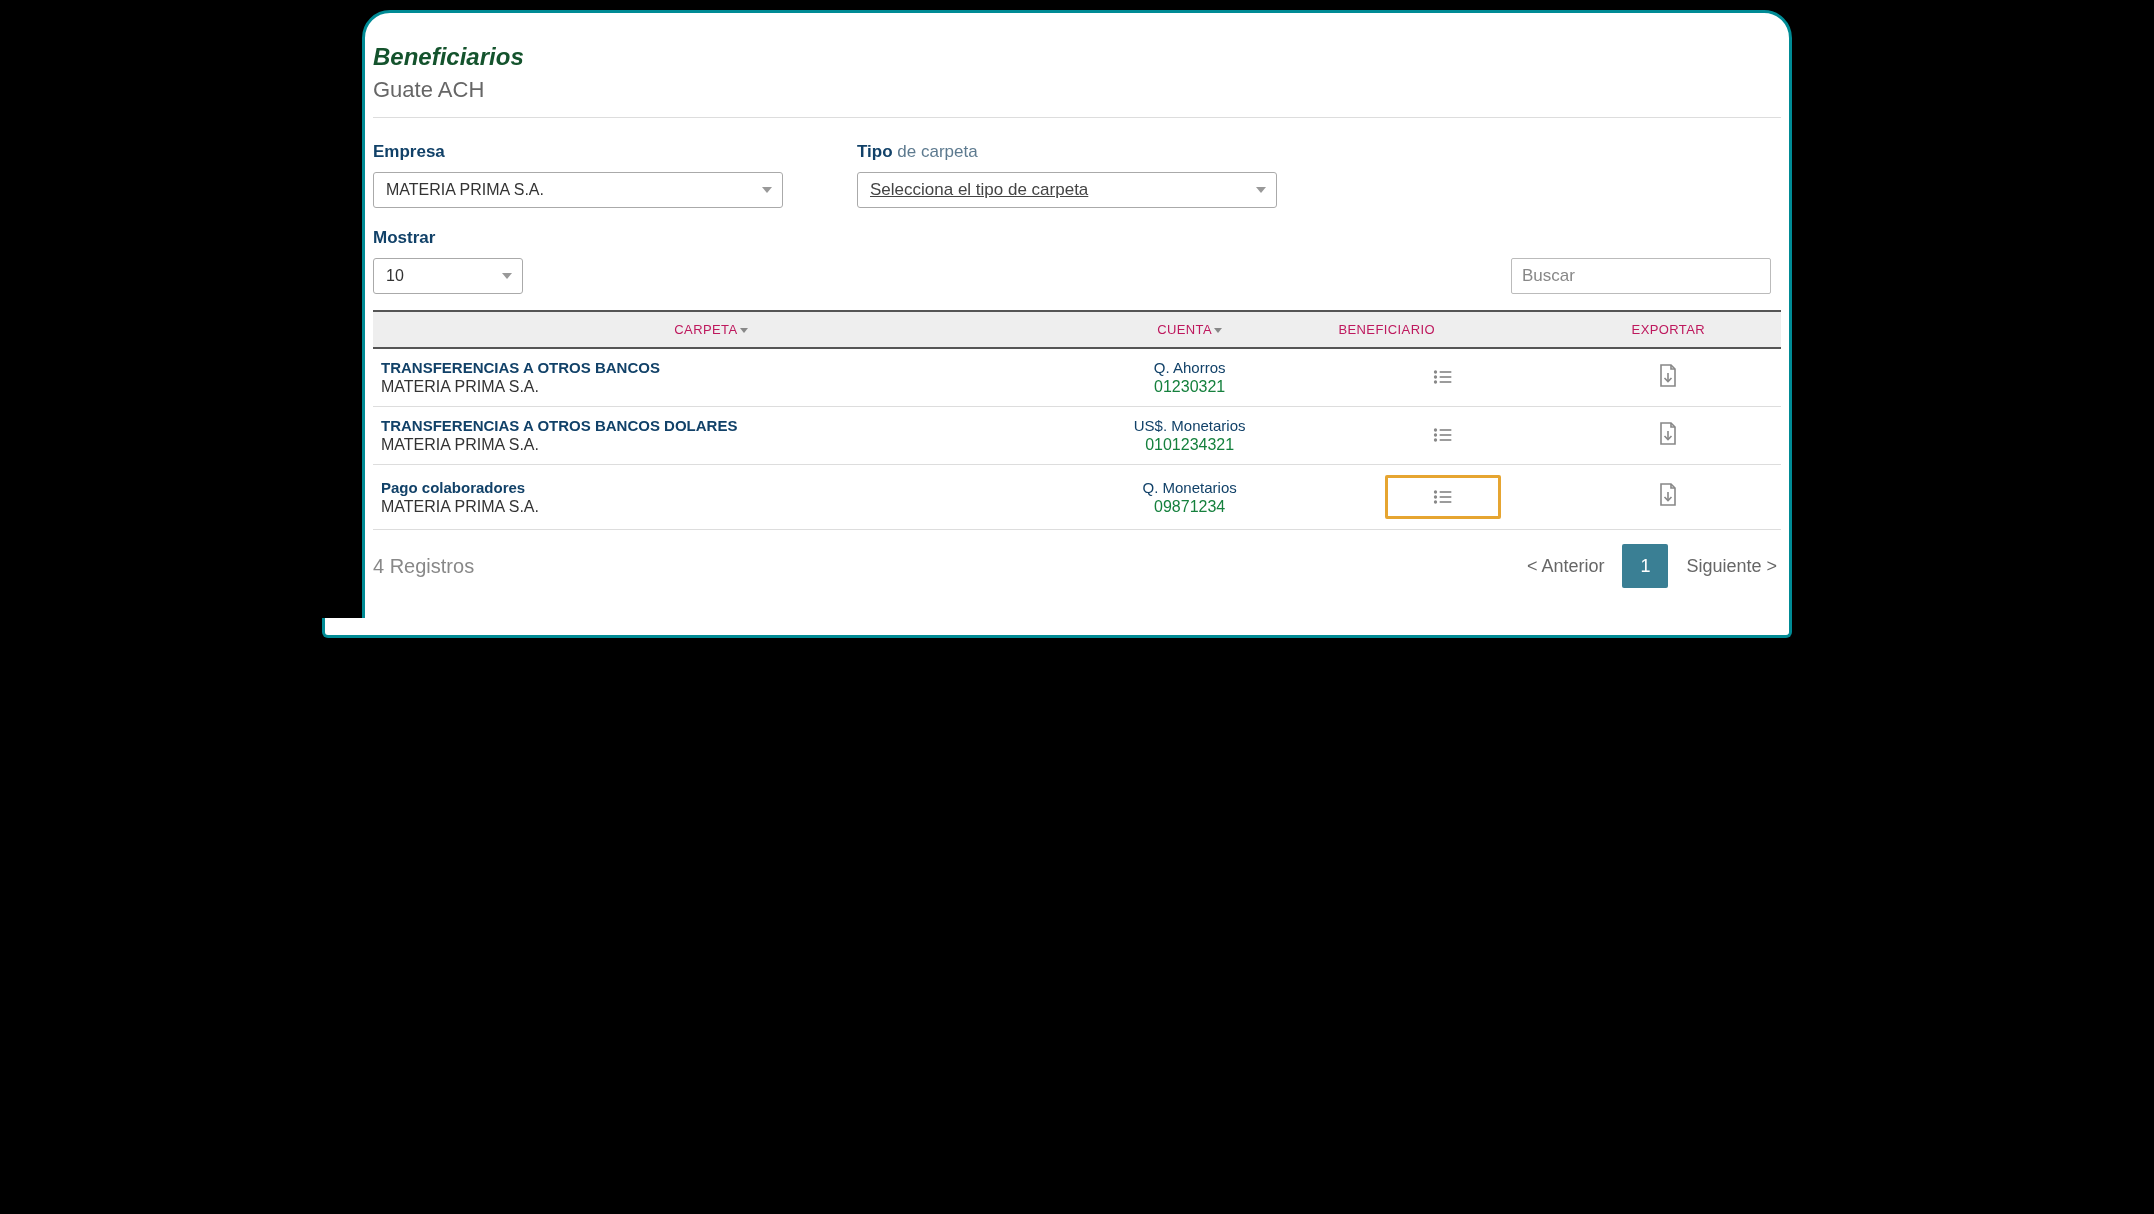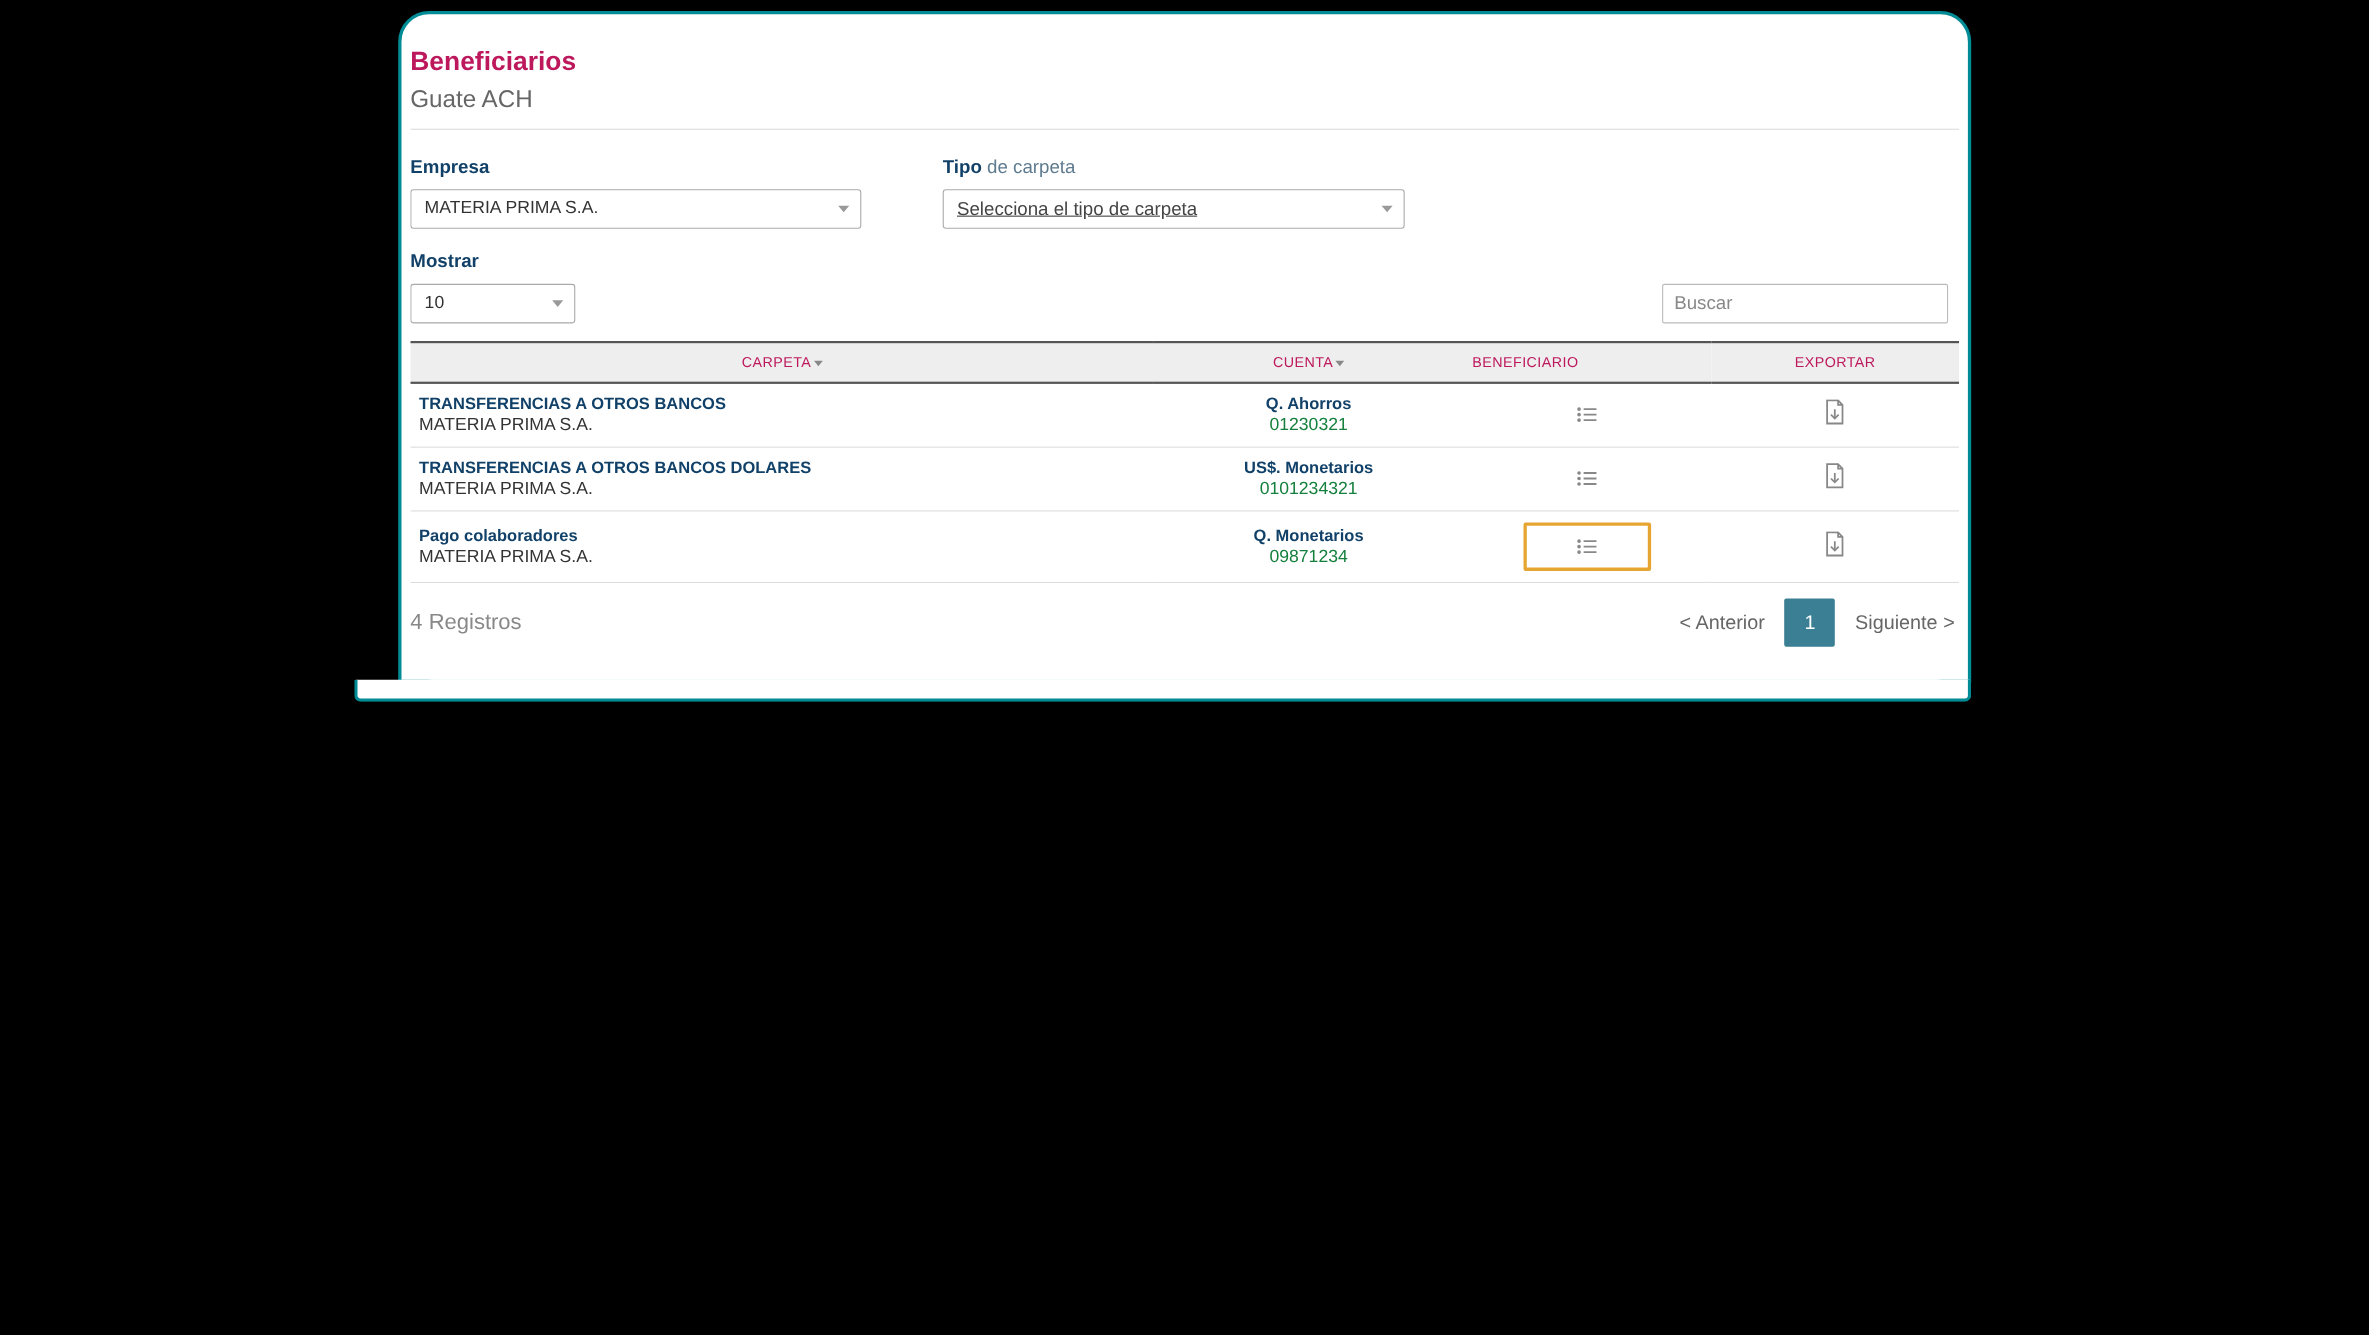--- a/index.html
+++ b/index.html
@@ -34,23 +34,24 @@
     left: -20px;
   }
   .screen {
     background: #fff;
     border-radius: 22px;
     padding: 20px 0 30px 0;
     overflow: hidden;
   }
   .page-title {
     font-size: 24px;
-    color: #be185d;
+    color: #14532d;
     font-weight: 600;
     padding: 0 0 6px 0;
+    font-style: italic;
   }
   .page-subtitle {
     font-size: 22px;
     color: #666;
     padding: 0 0 14px 0;
   }
   .header-divider {
     border: none;
     border-top: 1px solid #ddd;
     margin-bottom: 24px;
@@ -147,21 +148,21 @@
     font-weight: 600;
     font-size: 15px;
   }
   .company-name {
     color: #333;
     font-size: 16px;
     margin-top: 2px;
   }
   .acct-type {
     color: #114168;
-    font-weight: 700;
+    font-weight: 400;
     font-size: 15px;
     text-align: center;
   }
   .acct-num {
     color: #15803d;
     font-size: 16px;
     text-align: center;
     margin-top: 2px;
   }
   td.center { text-align: center; }

